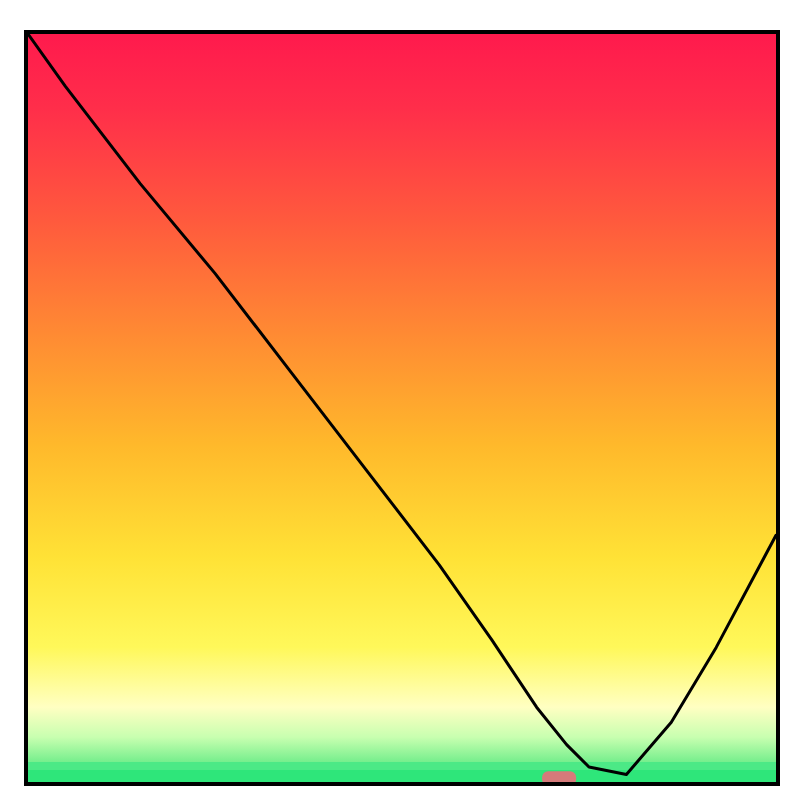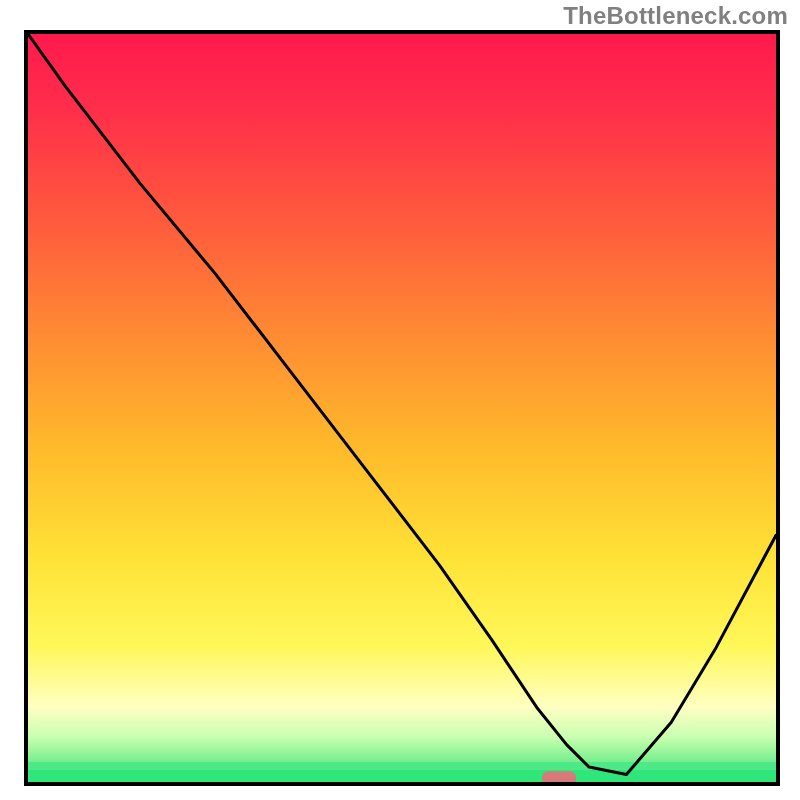--- a/index.html
+++ b/index.html
@@ -55,21 +55,20 @@
   }
   .green-band2 {
     fill: #4ce986;
   }
 </style>
 </head>
 <body>
 
 <div class="frame">
 
-  <div class="watermark">TheBottleneck.com</div>
 
   <div class="plot-outer-border">
     <svg id="plot-svg" viewBox="0 0 748 748" preserveAspectRatio="none">
       <defs>
         <linearGradient id="bg-grad" x1="0" y1="0" x2="0" y2="1">
             <stop offset="0.0%" stop-color="#ff1a4d"></stop>
             <stop offset="10.0%" stop-color="#ff2e4a"></stop>
             <stop offset="25.0%" stop-color="#ff5a3d"></stop>
             <stop offset="40.0%" stop-color="#ff8a33"></stop>
             <stop offset="55.0%" stop-color="#ffb92b"></stop>

